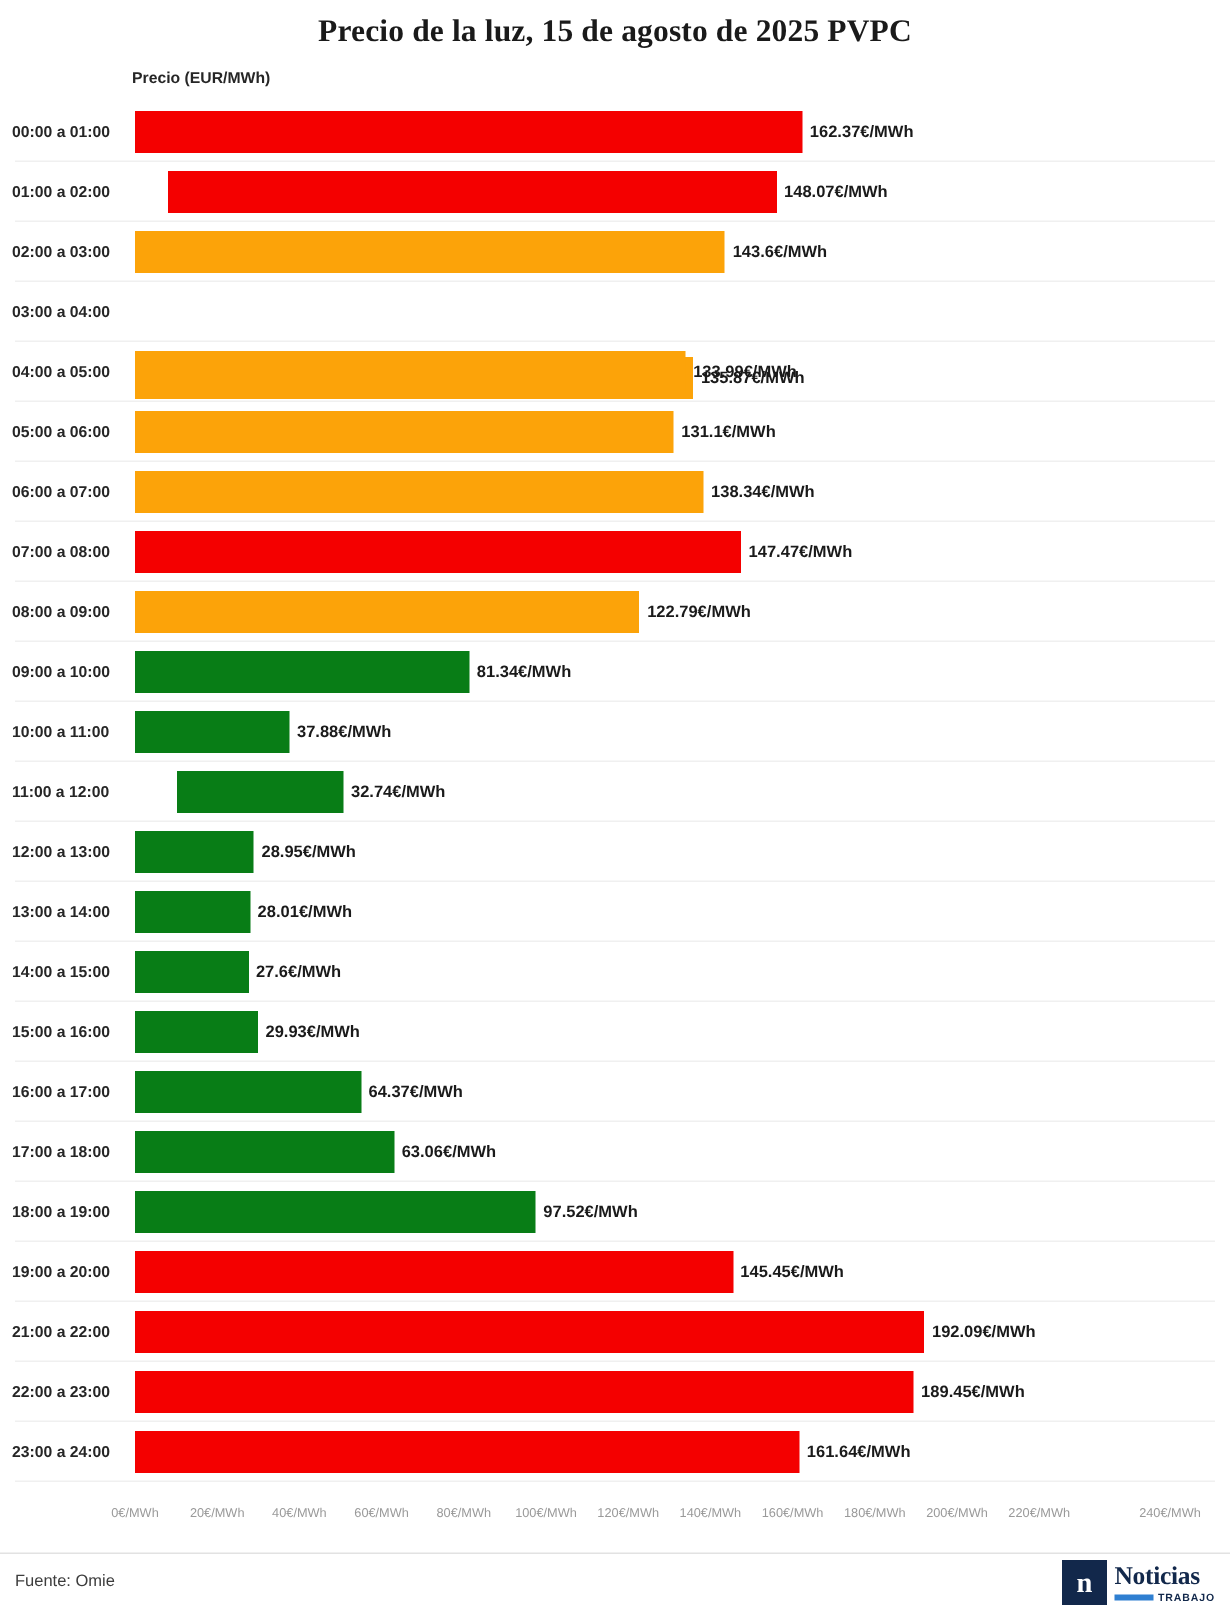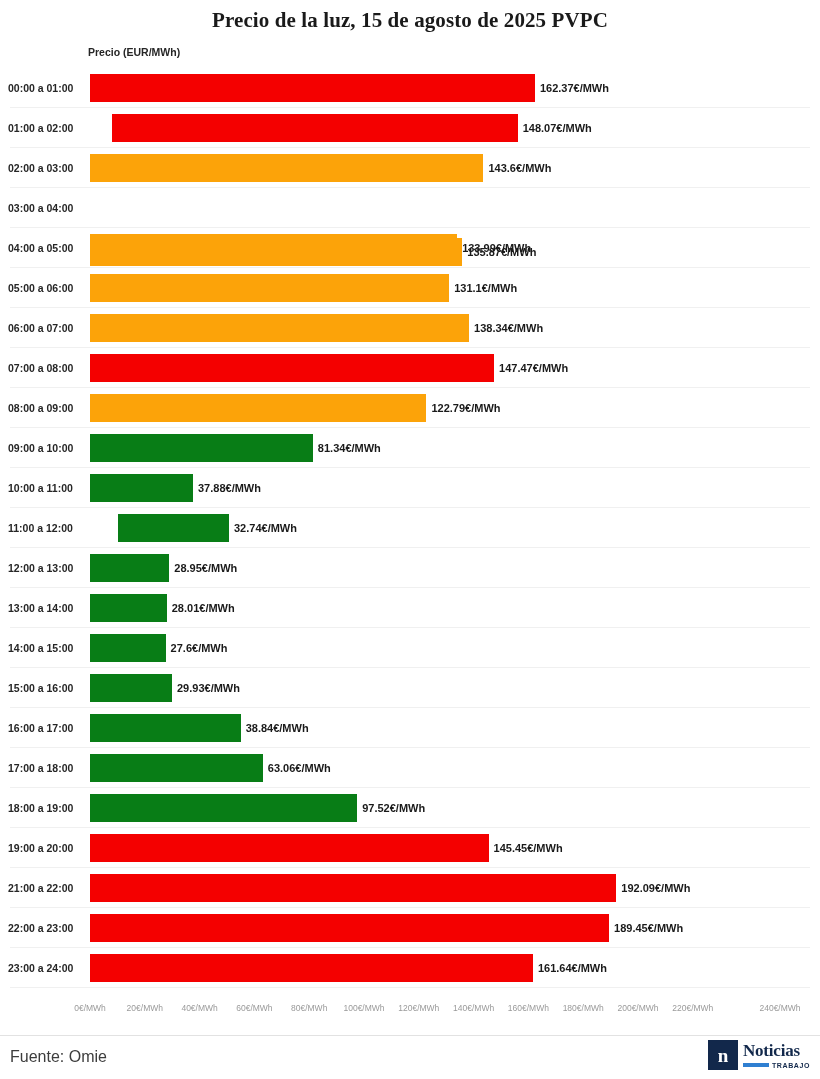--- a/index.html
+++ b/index.html
@@ -112,21 +112,21 @@
     left: 0;
     top: 1035px;
     width: 820px;
     height: 1px;
     background: #e2e2e2;
   }
   #source {
     position: absolute;
     left: 10px;
     top: 1048px;
-    font-size: 16px;
+    font-size: 11px;
     color: #3d3d3d;
   }
   #logo {
     position: absolute;
     right: 10px;
     top: 1040px;
     display: flex;
     align-items: center;
     gap: 5px;
   }
@@ -312,21 +312,21 @@
         <div class="bar-wrap" style="width: 82.0082px;">
           <div class="bar" style="background: rgb(8, 125, 22); width: 100%;"></div>
           <span class="bar-value">29.93€/MWh</span>
         </div>
         <div class="row-sep" style="background: rgb(240, 240, 240);"></div>
       </div>
       <div class="row">
         <div class="row-label">16:00 a 17:00</div>
         <div class="bar-wrap" style="width: 150.645px;">
           <div class="bar" style="background: rgb(8, 125, 22); width: 100%;"></div>
-          <span class="bar-value">38.84€/MWh</span>
+          <span class="bar-value">64.37€/MWh</span>
         </div>
         <div class="row-sep" style="background: rgb(240, 240, 240);"></div>
       </div>
       <div class="row">
         <div class="row-label">17:00 a 18:00</div>
         <div class="bar-wrap" style="width: 172.784px;">
           <div class="bar" style="background: rgb(8, 125, 22); width: 100%;"></div>
           <span class="bar-value">63.06€/MWh</span>
         </div>
         <div class="row-sep" style="background: rgb(240, 240, 240);"></div>

